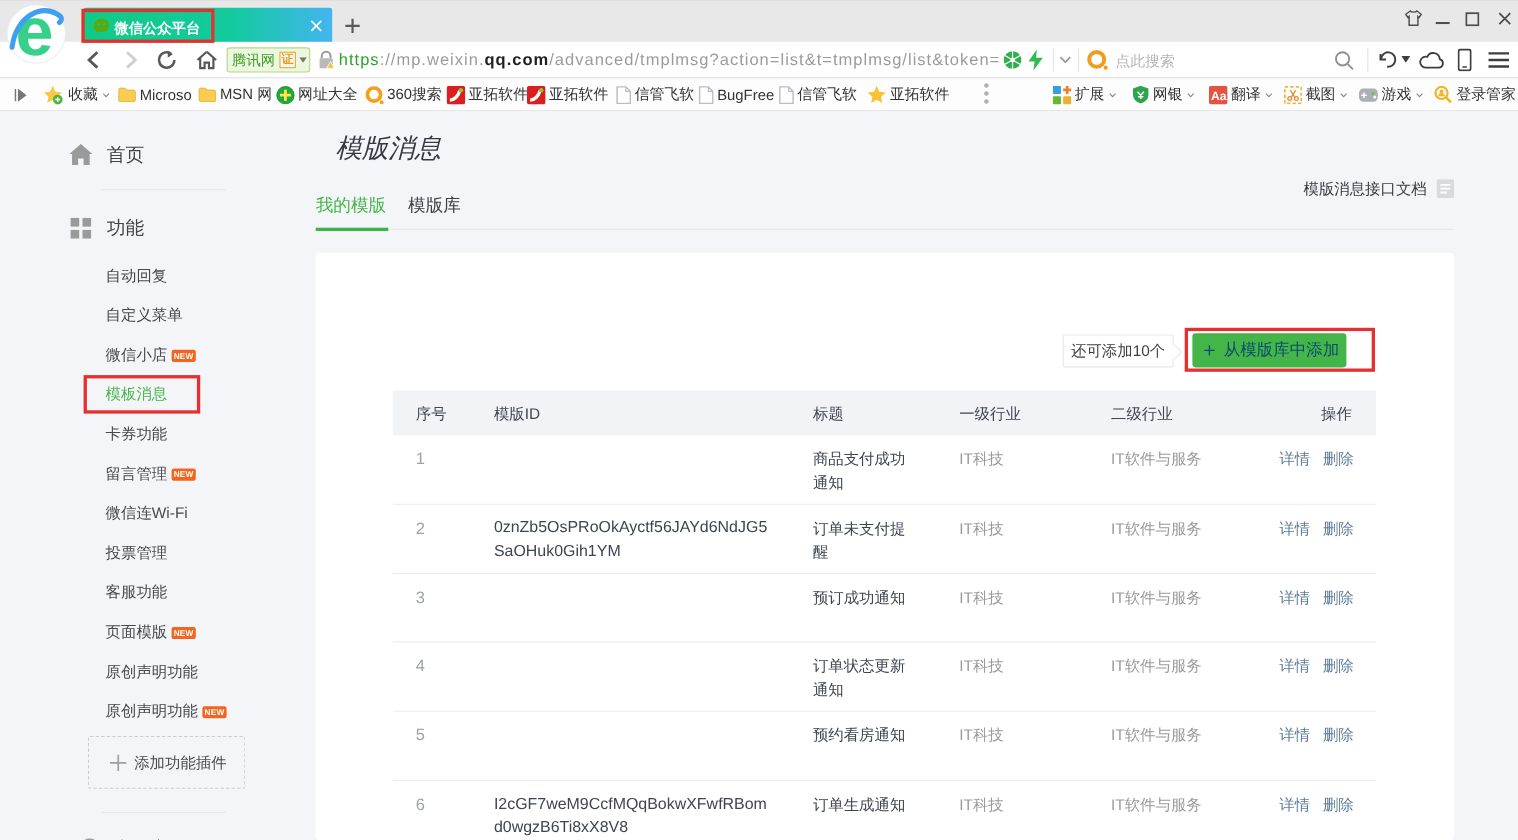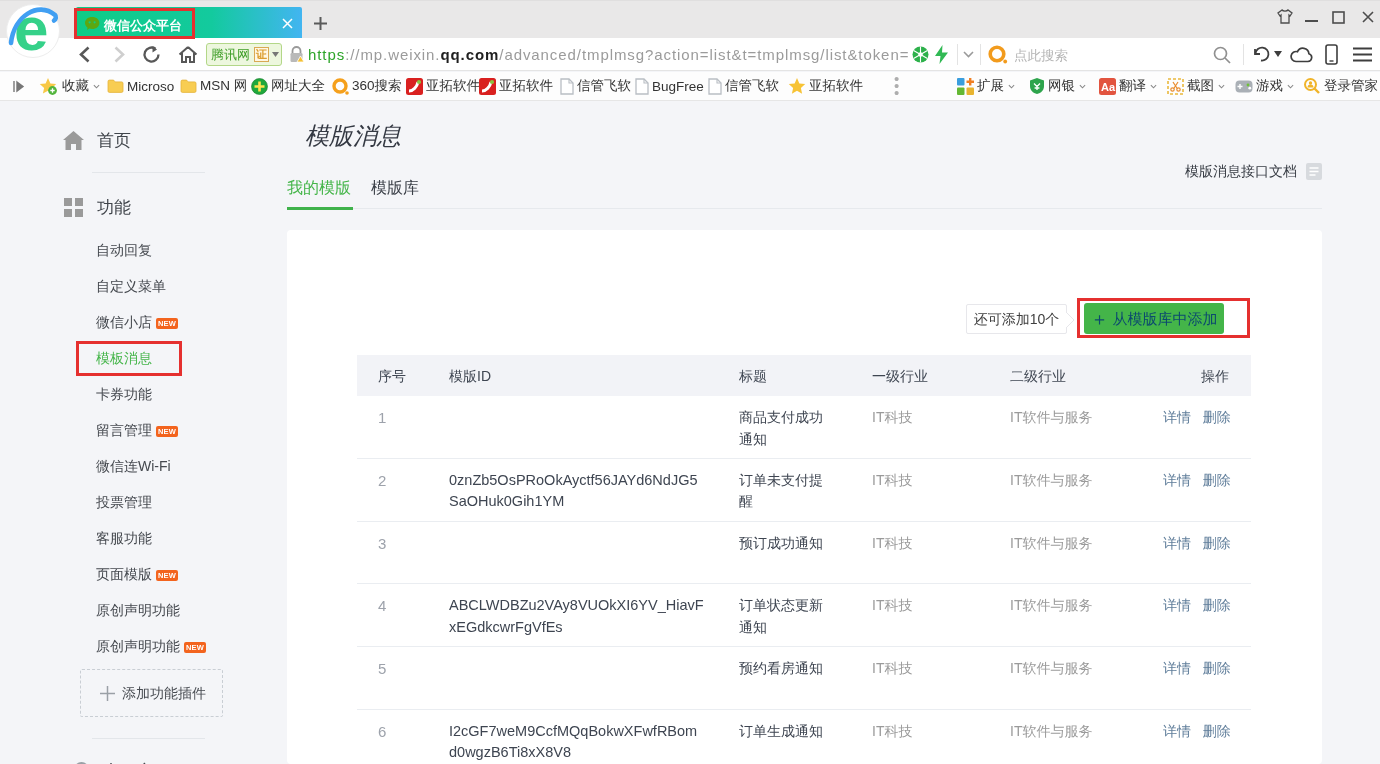--- a/index.html
+++ b/index.html
@@ -348,21 +348,20 @@
         </div>
       <div class="trow">
           <span class="c0">3</span>
           <span class="c2">预订成功通知</span>
           <span class="c3">IT科技</span>
           <span class="c4">IT软件与服务</span>
           <span class="c5">详情&nbsp;&nbsp;&nbsp;删除</span>
         </div>
       <div class="trow">
           <span class="c0">4</span>
-          <span class="c1">ABCLWDBZu2VAy8VUOkXI6YV_HiavF<br>xEGdkcwrFgVfEs</span>
           <span class="c2">订单状态更新<br>通知</span>
           <span class="c3">IT科技</span>
           <span class="c4">IT软件与服务</span>
           <span class="c5">详情&nbsp;&nbsp;&nbsp;删除</span>
         </div>
       <div class="trow">
           <span class="c0">5</span>
           <span class="c2">预约看房通知</span>
           <span class="c3">IT科技</span>
           <span class="c4">IT软件与服务</span>

